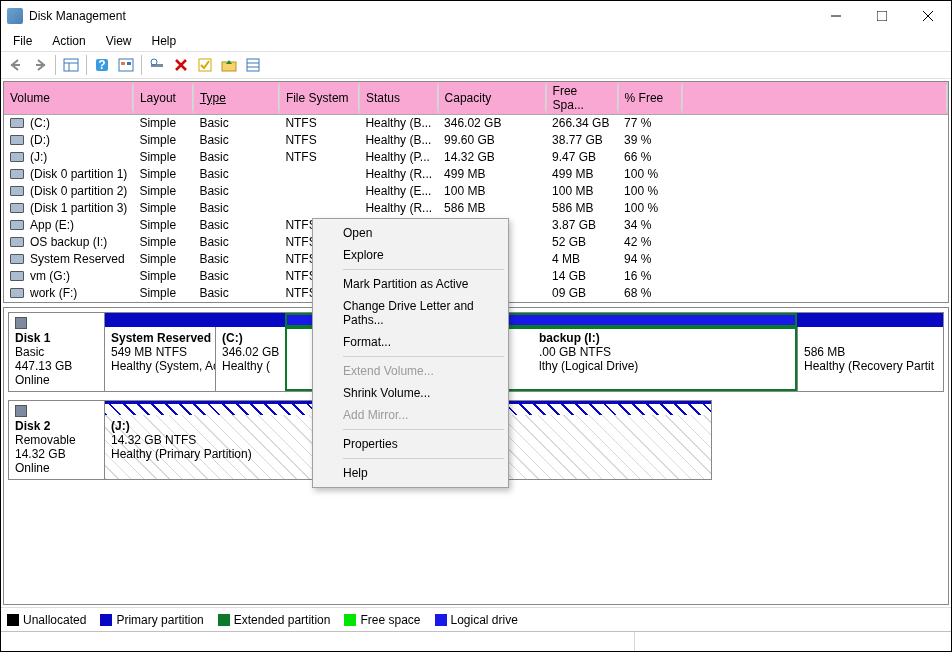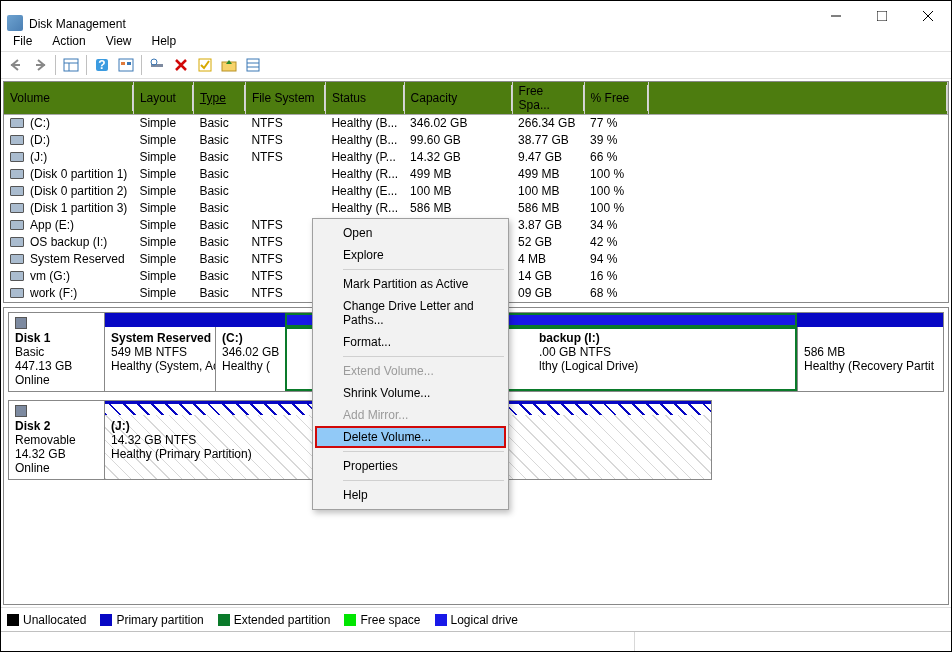--- a/index.html
+++ b/index.html
@@ -1,39 +1,39 @@
 <!DOCTYPE html>
 <html><head>
 <meta charset="utf-8">
 <style>
   * { box-sizing: border-box; font-family: "Segoe UI", Tahoma, sans-serif; font-size: 12px; }
   html,body { margin:0; padding:0; background:#fff; }
   .window { width:952px; height:652px; border:1px solid #000; display:flex; flex-direction:column; background:#fff; }
 
   
-  .titlebar { height:30px; display:flex; align-items:flex-end; padding:0 0 0 6px; }
+  .titlebar { height:30px; display:flex; align-items:center; padding:0 0 0 6px; }
   .titlebar .app-icon { width:16px; height:16px; margin-right:6px; background:linear-gradient(135deg,#6da2d0,#4b7fb3); border-radius:2px; position:relative; }
   .titlebar .title { flex:1; }
   .win-btn { width:46px; height:30px; display:flex; align-items:center; justify-content:center; }
   .win-btn svg { width:10px; height:10px; stroke:#000; stroke-width:1; fill:none; } 
 
   
   .menubar { height:20px; display:flex; align-items:center; padding:0 4px; gap:4px; }
   .menubar span { padding:2px 8px; }
 
   
   .toolbar { height:28px; border-top:1px solid #e0e0e0; border-bottom:1px solid #e0e0e0; display:flex; align-items:center; padding:0 4px; gap:2px; }
   .tb-btn { width:22px; height:22px; display:flex; align-items:center; justify-content:center; }
   .tb-sep { width:1px; height:20px; background:#c0c0c0; margin:0 2px; }
   .tb-btn svg { width:16px; height:16px; }
 
   
   .vol-table-wrap { border:1px solid #888; margin:2px; }
   .vol-table { width:100%; border-collapse:collapse; }
-  .vol-table th { background:#4d7c0f; border-right:1px solid #d0d0d0; border-bottom:1px solid #a8a8a8; text-align:left; font-weight:normal; padding:2px 6px; height:20px; position:relative;}
+  .vol-table th { background:#f9a8d4; border-right:1px solid #d0d0d0; border-bottom:1px solid #a8a8a8; text-align:left; font-weight:normal; padding:2px 6px; height:20px; position:relative;}
   .vol-table th:after{content:"";position:absolute;right:0;top:3px;bottom:3px;width:1px;background:#d8d8d8;}
   .vol-table td { padding:1px 6px; height:17px; white-space:nowrap; }
   .vol-icon { display:inline-block; width:14px; height:10px; background:#aabccf; border:1px solid #555; border-radius:1px; margin-right:6px; vertical-align:middle; position:relative; top:-1px;}
 
   
   .disk-pane { flex:1; border:1px solid #888; margin:2px; padding:4px; overflow:auto; background:#fff; position:relative; }
   .disk-row { display:flex; margin-bottom:8px; border:1px solid #888; }
   .disk-head { width:96px; border-right:1px solid #888; padding:4px 4px 4px 6px; display:flex; flex-direction:column; }
   .disk-head .dh-icon { width:12px; height:12px; background:#7d8aa0; border:1px solid #555; margin-bottom:2px; }
   .disk-head b { font-weight:bold; }
@@ -62,21 +62,21 @@
   .statusbar > div:last-child { flex:0.5; border-right:none;}
 
   
   .ctx-menu { position:absolute; left:312px; top:218px; width:197px; background:#f2f2f2; border:1px solid #a0a0a0; box-shadow:2px 3px 6px rgba(0,0,0,.25); padding:3px 2px; z-index:50; }
   .ctx-item { padding:4px 10px 4px 28px; color:#000; }
   .ctx-item.disabled { color:#9b9b9b; }
   .ctx-item.hl { background:#91c9f7; border:2px solid #d10808; padding:2px 8px 2px 26px; }
   .ctx-sep { height:1px; background:#d0d0d0; margin:3px 2px 3px 28px; }
 
   
-  .c-vol{width:128px;} .c-lay{width:60px;} .c-type{width:52px;text-decoration:underline;} .c-fs{width:80px;}
+  .c-vol{width:128px;} .c-lay{width:60px;} .c-type{width:86px;text-decoration:underline;} .c-fs{width:80px;}
   .c-st{width:71px;} .c-cap{width:108px;} .c-fr{width:72px;} .c-pc{width:64px;}
 </style>
 </head>
 <body>
 
 <div class="window">
 
   <div class="titlebar">
     <div class="app-icon"></div>
     <div class="title">Disk Management</div>
@@ -399,20 +399,19 @@
     <div class="ctx-item">Open</div>
     <div class="ctx-item">Explore</div>
     <div class="ctx-sep"></div>
     <div class="ctx-item">Mark Partition as Active</div>
     <div class="ctx-item">Change Drive Letter and Paths...</div>
     <div class="ctx-item">Format...</div>
     <div class="ctx-sep"></div>
     <div class="ctx-item disabled">Extend Volume...</div>
     <div class="ctx-item">Shrink Volume...</div>
     <div class="ctx-item disabled">Add Mirror...</div>
-    <div class="ctx-item hl">Delete Volume...</div>
     <div class="ctx-sep"></div>
     <div class="ctx-item">Properties</div>
     <div class="ctx-sep"></div>
     <div class="ctx-item">Help</div>
   </div>
 
 </div>
 
 </body></html>

